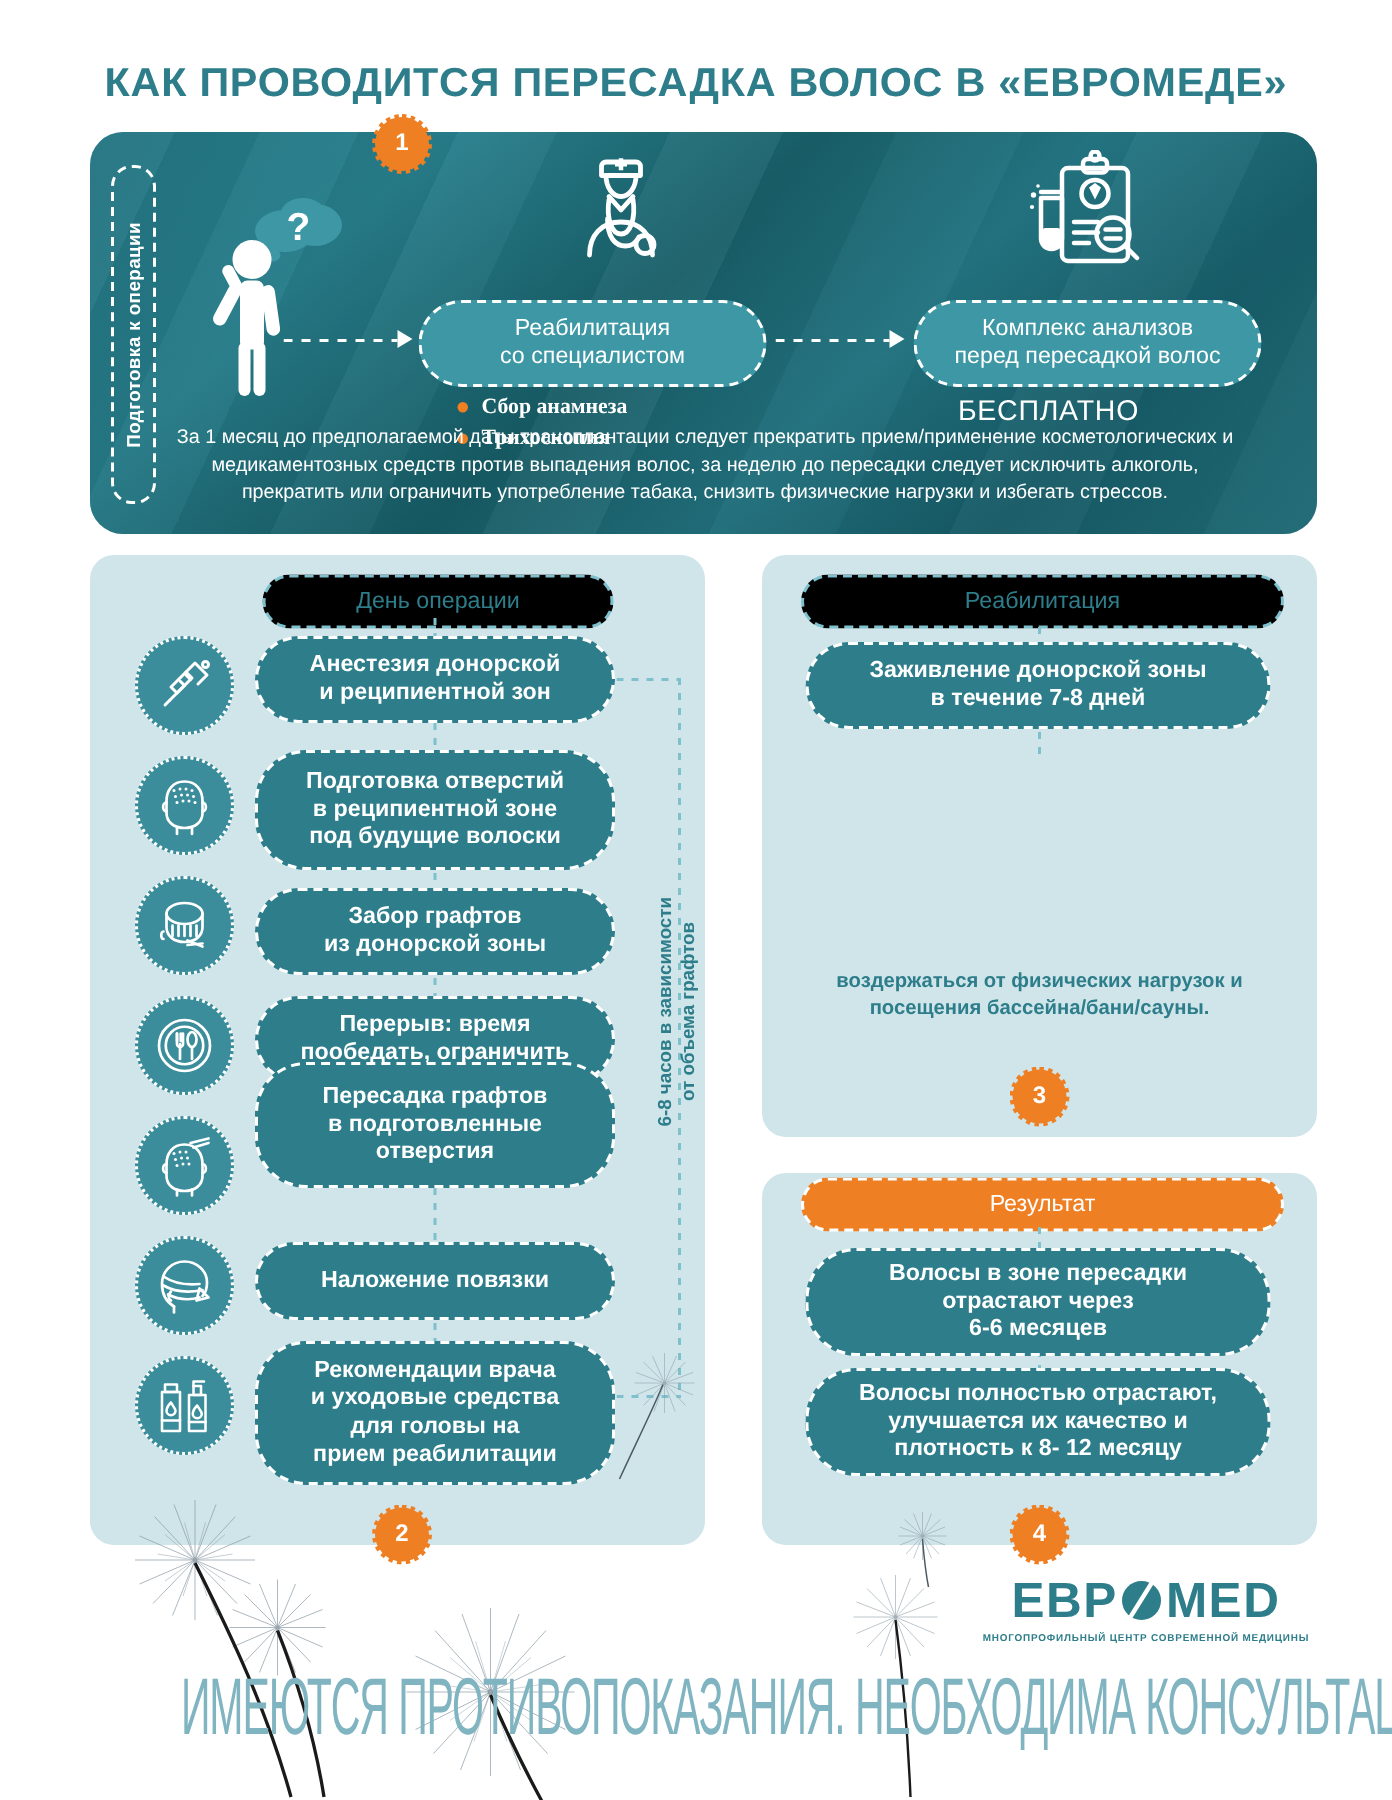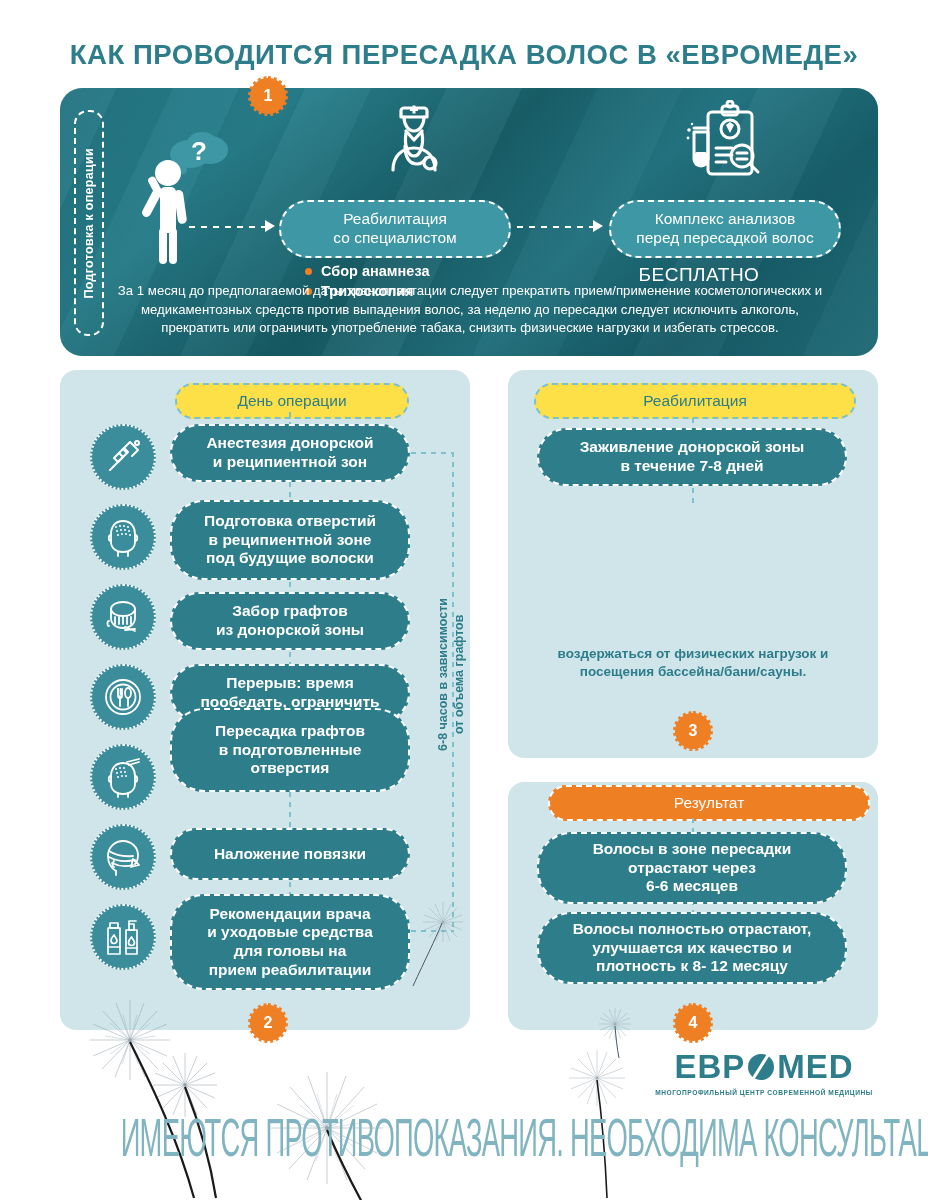--- a/index.html
+++ b/index.html
@@ -84,21 +84,21 @@
   }
   .arrow-head{
     position:absolute;width:0;height:0;
     border-top:6px solid transparent;border-bottom:6px solid transparent;
     border-left:10px solid #ffffff;
   }
 
   .bullets{position:absolute;left:245px;top:175px;}
   .bullets li{
     list-style:none;color:#fff;font-size:14.5px;font-weight:bold;
-    margin:0 0 4px 0;position:relative;padding-left:16px;
+    margin:0 0 4px 0;position:relative;padding-left:16px;font-family:Liberation Serif, serif;
   }
   .bullets li::before{
     content:"";position:absolute;left:0;top:5px;width:7px;height:7px;
     border-radius:50%;background:#ef7f23;
   }
   .bullets{margin:0;padding:0;}
 
   .free-label{
     position:absolute;left:525px;top:176px;width:228px;text-align:center;
     color:#fff;font-size:19px;letter-spacing:.5px;
@@ -111,28 +111,28 @@
 
   
   .panel{
     position:absolute;border-radius:16px;background:#cfe5ea;
   }
   #panel-day{left:60px;top:370px;width:410px;height:660px;}
   #panel-rehab{left:508px;top:370px;width:370px;height:388px;}
   #panel-result{left:508px;top:782px;width:370px;height:248px;}
 
   .hdr-pill{
-    position:absolute;background:#fde047;border:2px dashed #7fc0cd;
+    position:absolute;background:#000000;border:2px dashed #7fc0cd;
     border-radius:20px;height:32px;
     display:flex;align-items:center;justify-content:center;
     color:#2d7d8a;font-size:15.5px;
   }
   #hdr-day{left:175px;top:383px;width:230px;}
   #hdr-rehab{left:534px;top:383px;width:318px;}
-  #hdr-result{left:548px;top:785px;width:318px;background:#ef7f23;border-color:#ffffff;color:#ffffff;}
+  #hdr-result{left:534px;top:785px;width:318px;background:#ef7f23;border-color:#ffffff;color:#ffffff;}
 
   .step-pill{
     position:absolute;background:#2d7d8a;border:2px dashed #ffffff;
     border-radius:34px;color:#ffffff;
     display:flex;align-items:center;justify-content:center;text-align:center;
     font-size:15.5px;font-weight:bold;line-height:1.2;padding:0 12px;
     box-sizing:border-box;
   }
   .ic-circle{
     position:absolute;width:62px;height:62px;border-radius:50%;

